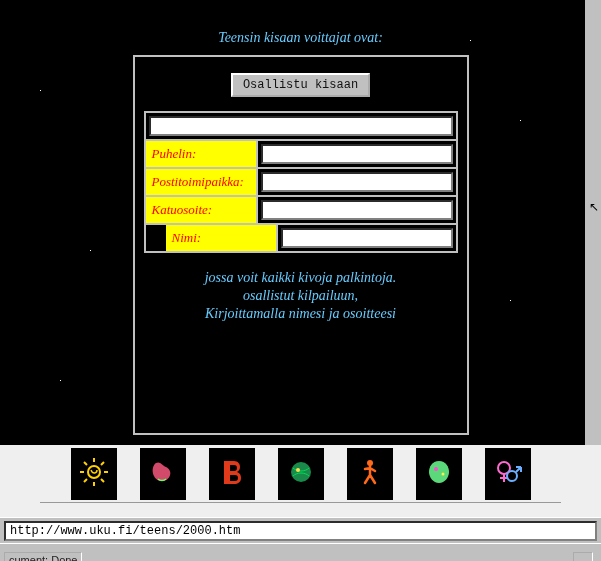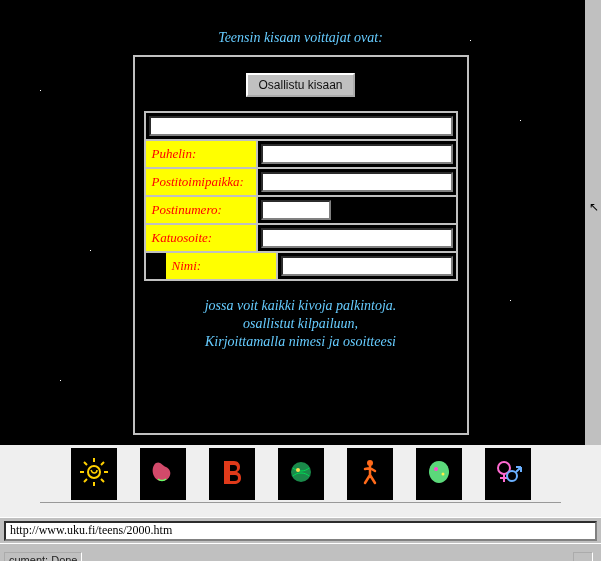--- a/index.html
+++ b/index.html
@@ -36,21 +36,21 @@
     border: 2px solid #c0c0c0;
     padding: 10px 6px 6px 6px;
   }
 
   .submit-wrap { text-align: center; margin: 6px 0 14px 0; }
   .submit-btn {
     display: inline-block;
     background: #c0c0c0;
     border: 2px outset #fff;
     padding: 2px 10px;
-    font-family: Liberation Sans, sans-serif;
+    font-family: Liberation Mono, monospace;
     font-size: 12px;
     color: #111;
     line-height: 16px;
   }
 
   .field-table {
     width: 314px;
     margin: 0 auto;
     border: 2px solid #c0c0c0;
     border-collapse: separate;
@@ -143,21 +143,21 @@
   }
   .addr-field {
     width: 100%;
     height: 20px;
     background: #fff;
     border: 2px inset #808080;
     font-size: 12px;
     padding: 0 4px;
     line-height: 16px;
     color: #000;
-    font-family: Liberation Serif, serif;
+    font-family: Liberation Mono, monospace;
   }
 
   .status-area {
     width: 601px;
     height: 32px;
     background: #c0c0c0;
     border-top: 1px solid #fff;
     display: flex;
     align-items: center;
     padding: 0 4px;
@@ -201,24 +201,20 @@
       </div>
       <div class="field-row">
         <div class="field-label">Puhelin:</div>
         <div class="field-input-cell"><input class="tin" value="" style=""></div>
       </div>
       <div class="field-row">
         <div class="field-label">Postitoimipaikka:</div>
         <div class="field-input-cell"><input class="tin" value="" style=""></div>
       </div>
       <div class="field-row">
-        <div class="field-label">Postinumero:</div>
-        <div class="field-input-cell"><input class="tin short" value="" style=""></div>
-      </div>
-      <div class="field-row">
         <div class="field-label">Katuosoite:</div>
         <div class="field-input-cell"><input class="tin" value="" style=""></div>
       </div>
       <div class="field-row">
         <div class="field-label">Nimi:</div>
         <div class="field-input-cell"><input class="tin" value="" style=""></div>
       </div>
     </div>
 
     <div class="blurb">

